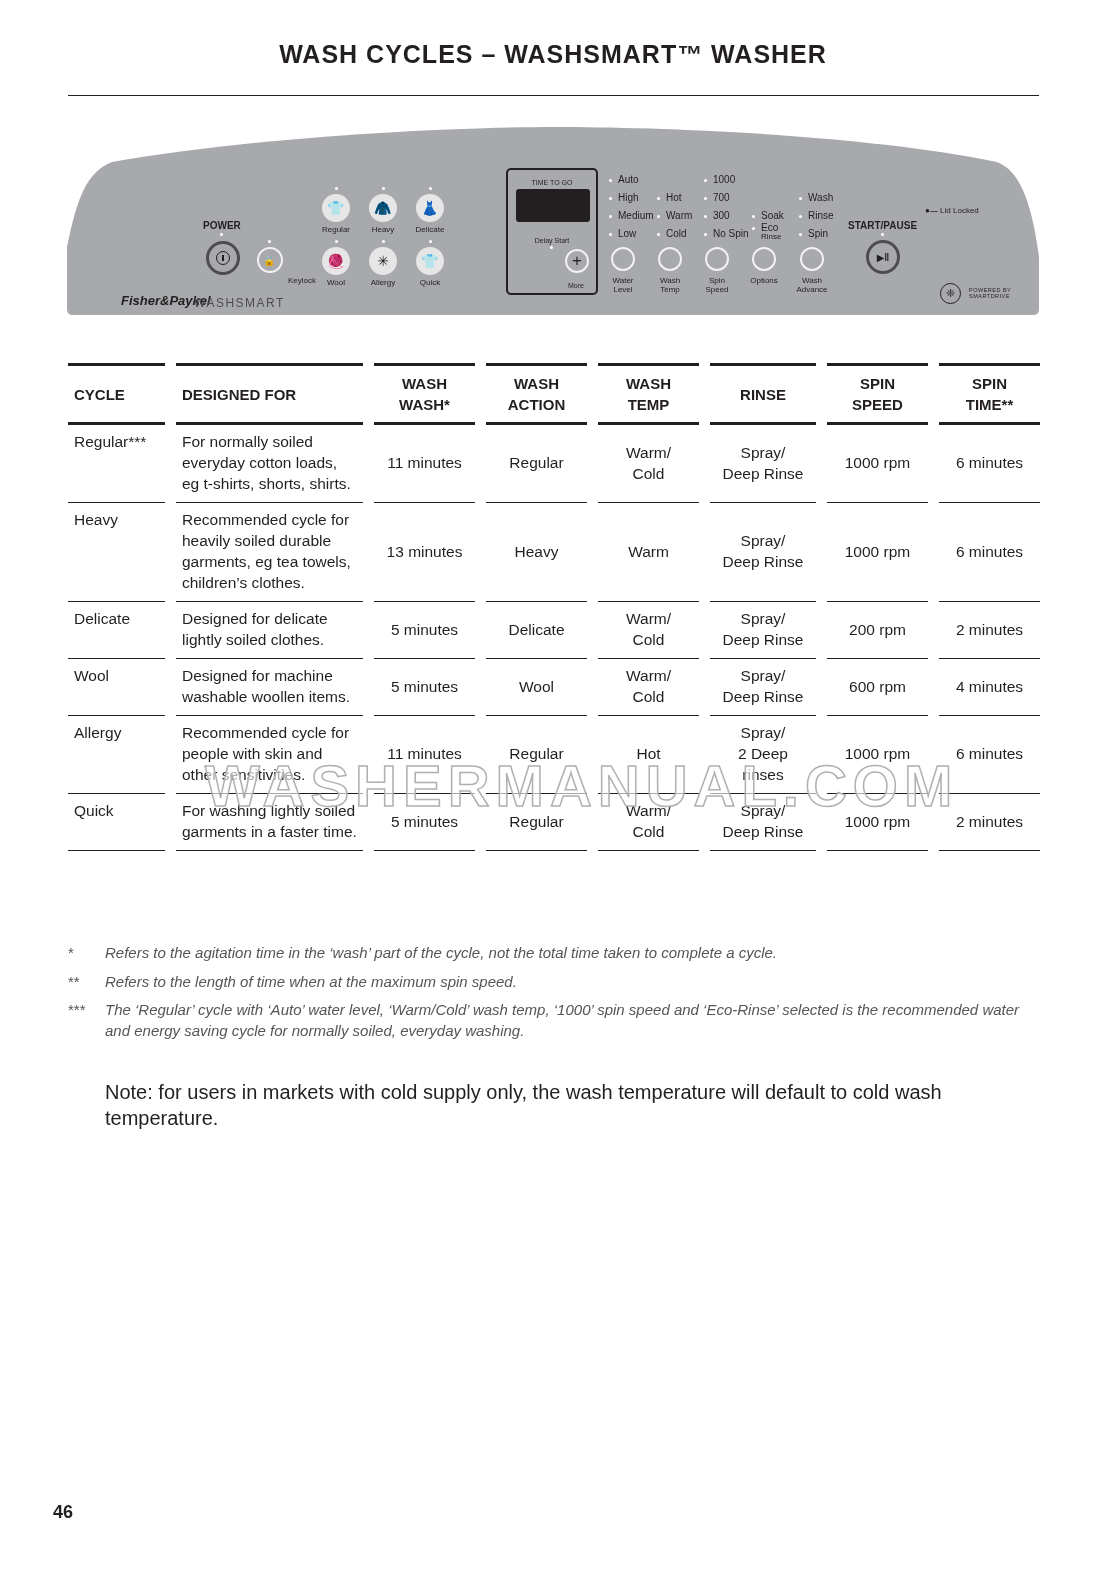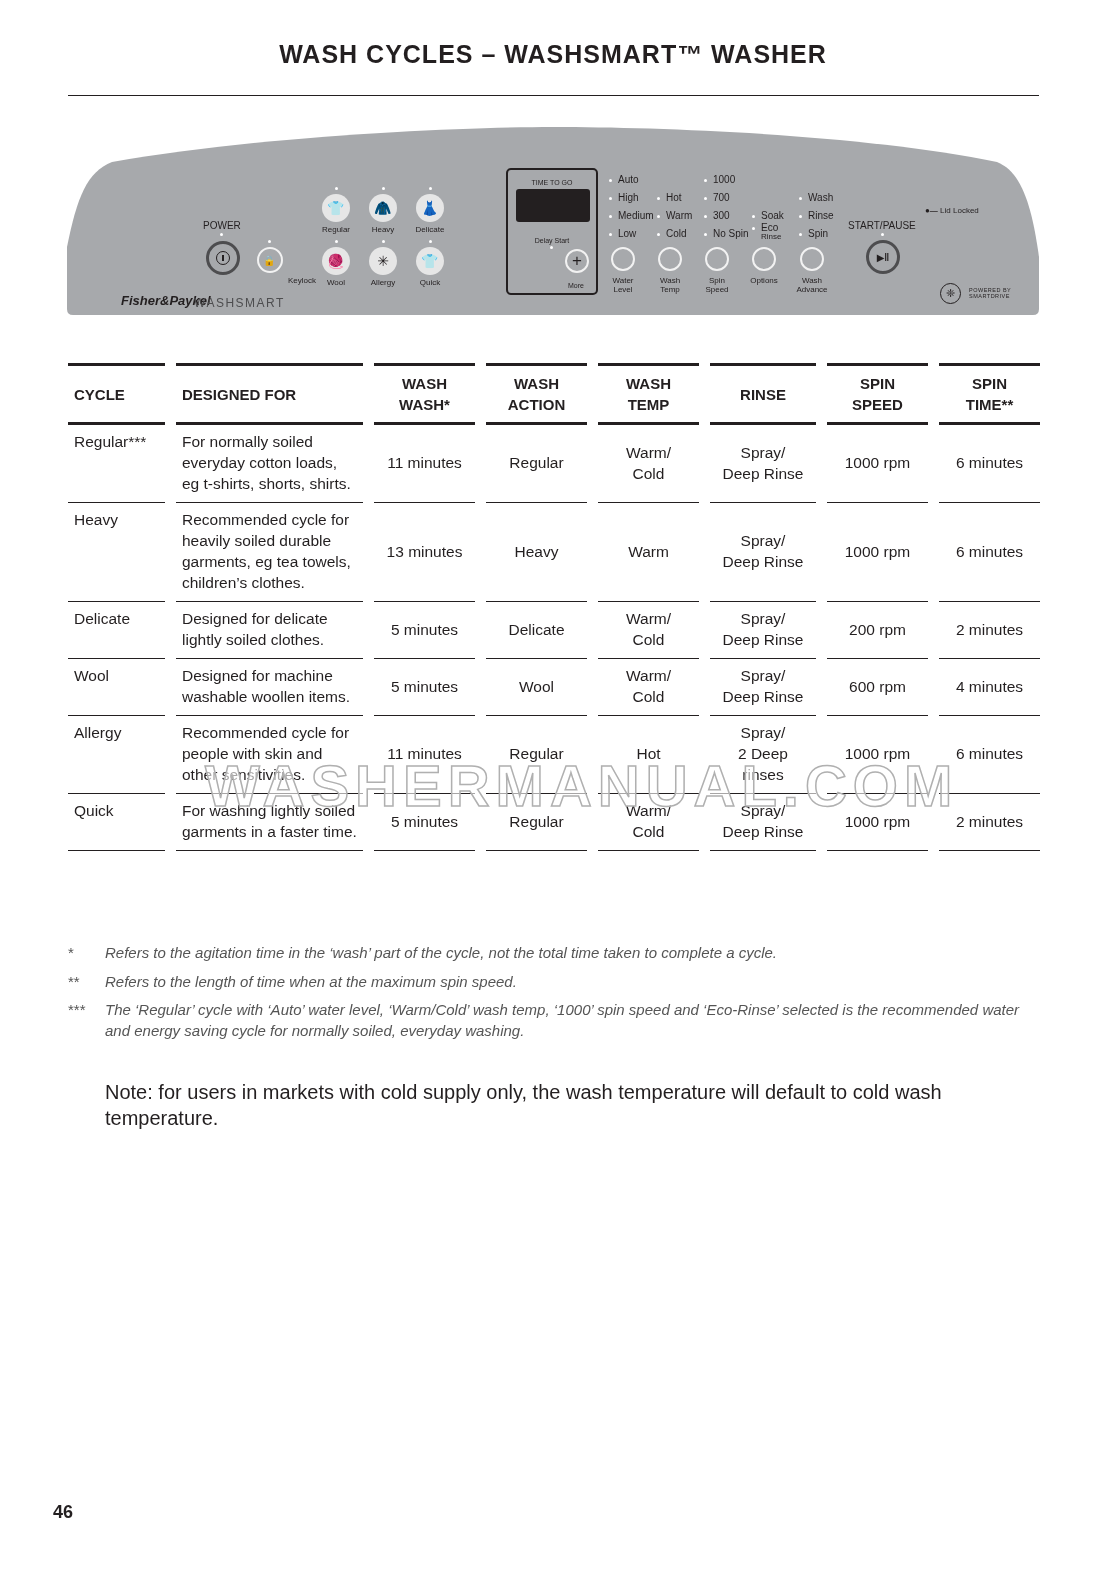--- a/index.html
+++ b/index.html
@@ -5,21 +5,21 @@
   html, body { margin:0; padding:0; background:#ffffff; }
   body { width:1118px; height:1587px; position:relative; font-family:"Liberation Sans", "DejaVu Sans", sans-serif; color:#231f20; overflow:hidden; }
   .page-title { position:absolute; left:0; width:1106px; top:40px; text-align:center; font-weight:bold; font-size:25px; letter-spacing:1px; }
   .title-rule { position:absolute; left:68px; width:971px; top:95px; height:1px; background:#231f20; }
 
   
   .panel { position:absolute; left:67px; top:127px; width:972px; height:188px; }
   .panel svg.bg { position:absolute; left:0; top:0; }
   .pl { position:absolute; font-size:9px; color:#231f20; white-space:nowrap; }
   .pl.small { font-size:8px; }
-  .pl.bold { font-weight:normal; font-size:10px; }
+  .pl.bold { font-weight:bold; font-size:10px; }
   .center { transform:translateX(-50%); text-align:center; line-height:9px; }
   .dot { position:absolute; width:3px; height:3px; border-radius:50%; background:#fff; }
   .cyc-btn { position:absolute; width:28px; height:28px; border-radius:50%; background:#e6e6e6; display:flex; align-items:center; justify-content:center; }
   .ring-btn { position:absolute; width:24px; height:24px; border-radius:50%; border:2px solid #f2f2f2; box-sizing:border-box; }
   .display-box { position:absolute; left:439px; top:41px; width:92px; height:127px; border:2px solid #231f20; border-radius:5px; box-sizing:border-box; }
   .lcd { position:absolute; left:8px; top:19px; width:74px; height:33px; background:#231f20; border-radius:3px; }
   .opt { position:absolute; font-size:10px; color:#231f20; white-space:nowrap; }
   .opt::before { content:""; display:inline-block; width:3px; height:3px; border-radius:50%; background:#fff; margin-right:6px; vertical-align:middle; }
 
   

